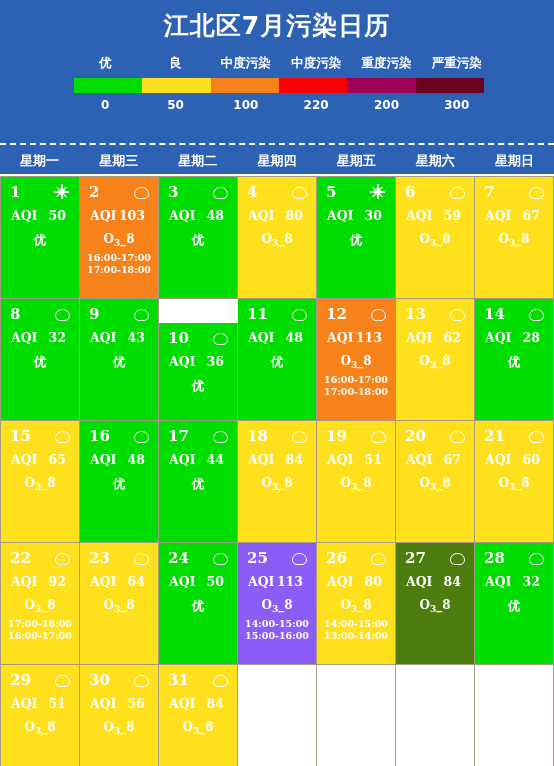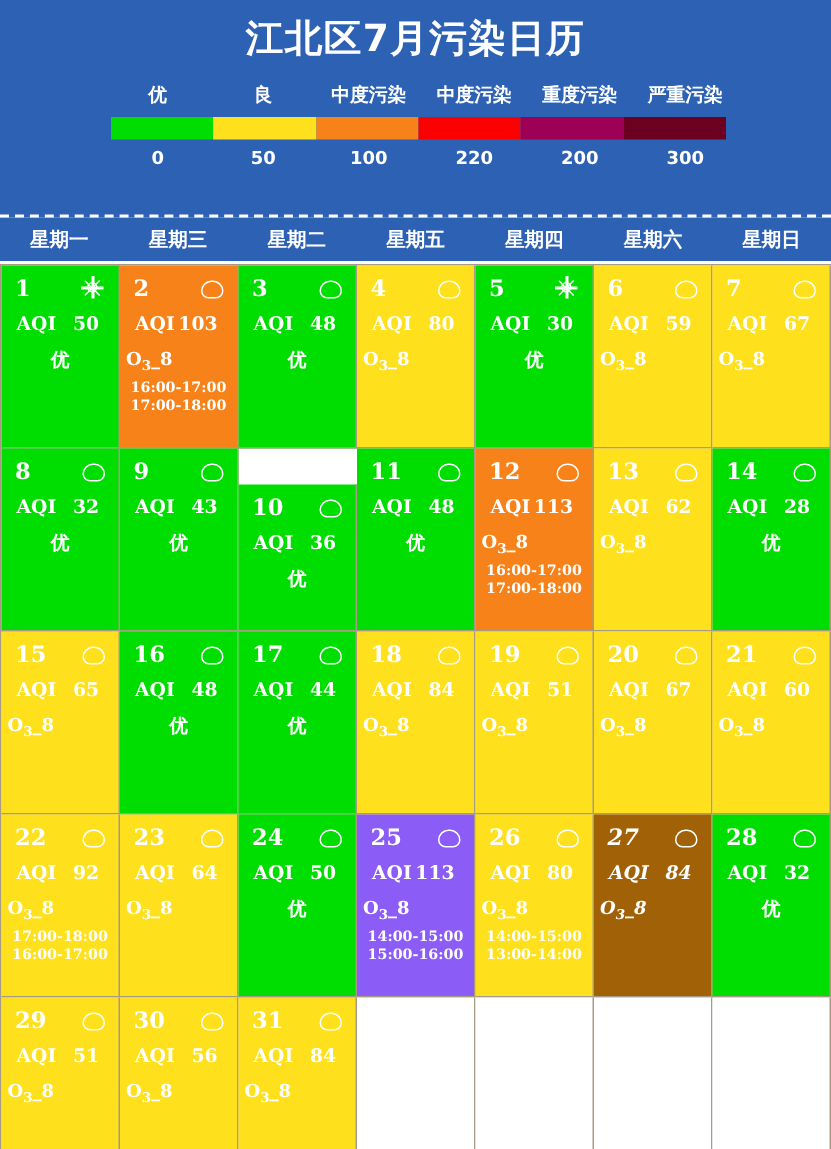--- a/index.html
+++ b/index.html
@@ -118,21 +118,21 @@
     font-family: "DejaVu Serif", "Liberation Serif", serif;
   }
   .level {
     text-align: center;
     font-size: 12.5px;
     font-weight: bold;
     padding-top: 9px;
     font-family: "DejaVu Sans", "Liberation Sans", sans-serif;
   }
   .pollutant {
-    text-align: left;
+    text-align: center;
     font-size: 12px;
     font-weight: bold;
     padding-top: 9px;
     font-family: "DejaVu Serif", "Liberation Serif", serif;
   }
   .pollutant sub { font-size: 9px; }
   .times {
     text-align: center;
     font-size: 9.5px;
     font-weight: bold;
@@ -204,22 +204,22 @@
         <div>220</div>
         <div>200</div>
         <div>300</div>
       </div>
   </div>
 
   <div class="weekdays">
       <div class="weekday">星期一</div>
       <div class="weekday">星期三</div>
       <div class="weekday">星期二</div>
+      <div class="weekday">星期四</div>
       <div class="weekday">星期五</div>
-      <div class="weekday">星期四</div>
       <div class="weekday">星期六</div>
       <div class="weekday">星期日</div>
     </div>
 
   <div class="grid">
       <div class="cell" style="background: rgb(0, 221, 0);">
         <div class="cell-top">
           <span class="daynum">1</span>
           <span class="wx">
             <span class="sun-d"></span>
@@ -571,21 +571,21 @@
         <div class="aqi-row">
           <span>AQI</span>
           <span>80</span>
         </div>
         <div class="pollutant">O<sub>3</sub>_8</div>
         <div class="times">
           <div>14:00-15:00</div>
           <div>13:00-14:00</div>
         </div>
       </div>
-      <div class="cell" style="background: #a16207; font-style: italic;">
+      <div class="cell" style="background: #4d7c0f;">
         <div class="cell-top">
           <span class="daynum">27</span>
           <span class="wx">
             <span class="icon-cloud"></span>
           </span>
         </div>
         <div class="aqi-row">
           <span>AQI</span>
           <span>84</span>
         </div>

